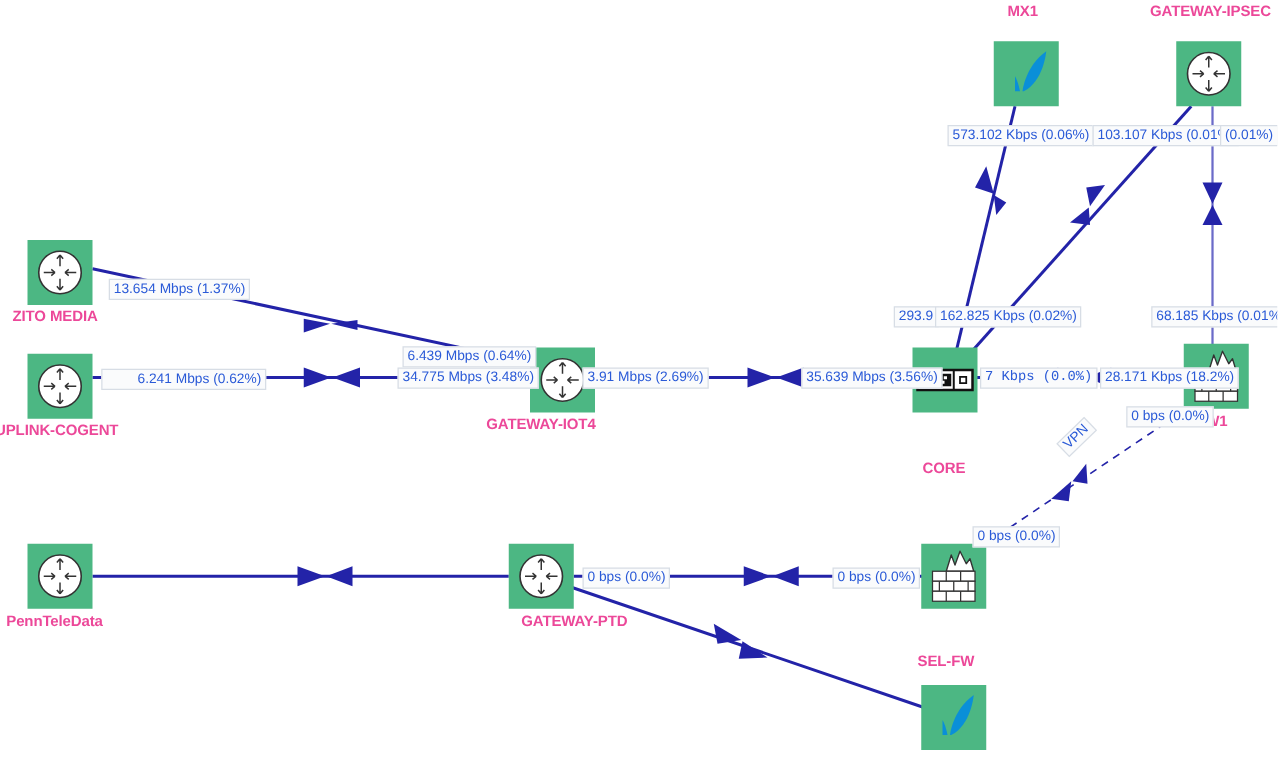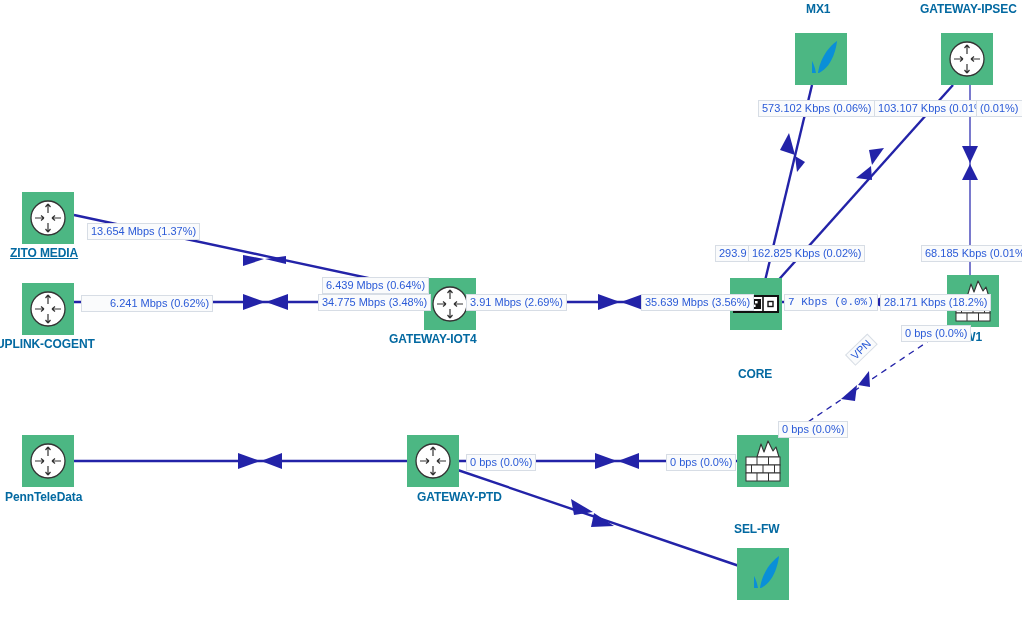--- a/index.html
+++ b/index.html
@@ -34,21 +34,21 @@
   .node .glyph {
     position: absolute;
     left: 0; top: 0;
     width: 52px;
     height: 52px;
   }
   .node-label {
     position: absolute;
     font-size: 12px;
     font-weight: bold;
-    color: #0369a1;
+    color: #ec4899;
     white-space: nowrap;
     letter-spacing: -0.1px;
   }
   .link-label {
     position: absolute;
     font-size: 11px;
     color: #2a5ad7;
     background: #fafbfc;
     border: 1px solid #d7dde5;
     padding: 1px 3px 1px 3px;
@@ -151,21 +151,21 @@
 
   <div class="node" style="left:22px; top:192px;">
     <svg class="glyph" viewBox="0 0 52 52">
       <circle cx="26" cy="26" r="17" fill="#ffffff" stroke="#333333" stroke-width="1.3"></circle>
       <path d="M26,21 L26,12 M26,12 L23.5,15 M26,12 L28.5,15" stroke="#333" stroke-width="1.2" fill="none"></path>
       <path d="M26,31 L26,40 M26,40 L23.5,37 M26,40 L28.5,37" stroke="#333" stroke-width="1.2" fill="none"></path>
       <path d="M31,26 L40,26 M40,26 L37,23.5 M40,26 L37,28.5" stroke="#333" stroke-width="1.2" fill="none" transform="translate(-18,0)"></path>
       <path d="M21,26 L12,26 M12,26 L15,23.5 M12,26 L15,28.5" stroke="#333" stroke-width="1.2" fill="none" transform="translate(18,0)"></path>
     </svg>
   </div>
-  <div class="node-label" style="left:10px; top:246px;text-decoration:underline;">ZITO MEDIA</div>
+  <div class="node-label" style="left:10px; top:246px;">ZITO MEDIA</div>
 
   <div class="node" style="left:22px; top:283px;">
     <svg class="glyph" viewBox="0 0 52 52">
       <circle cx="26" cy="26" r="17" fill="#ffffff" stroke="#333333" stroke-width="1.3"></circle>
       <path d="M26,21 L26,12 M26,12 L23.5,15 M26,12 L28.5,15" stroke="#333" stroke-width="1.2" fill="none"></path>
       <path d="M26,31 L26,40 M26,40 L23.5,37 M26,40 L28.5,37" stroke="#333" stroke-width="1.2" fill="none"></path>
       <path d="M13,26 L22,26 M22,26 L19,23.5 M22,26 L19,28.5" stroke="#333" stroke-width="1.2" fill="none"></path>
       <path d="M39,26 L30,26 M30,26 L33,23.5 M30,26 L33,28.5" stroke="#333" stroke-width="1.2" fill="none"></path>
     </svg>
   </div>

